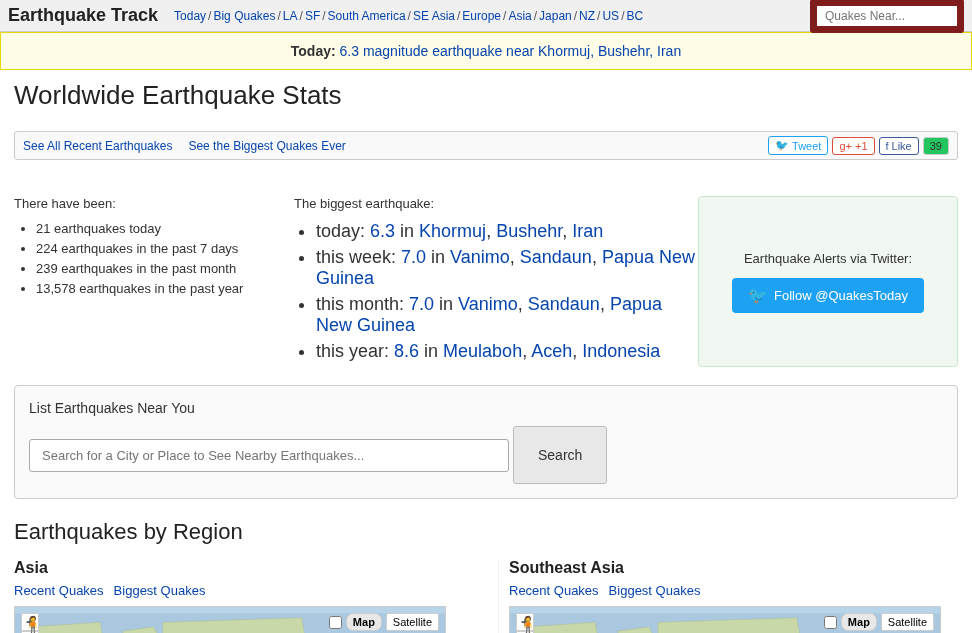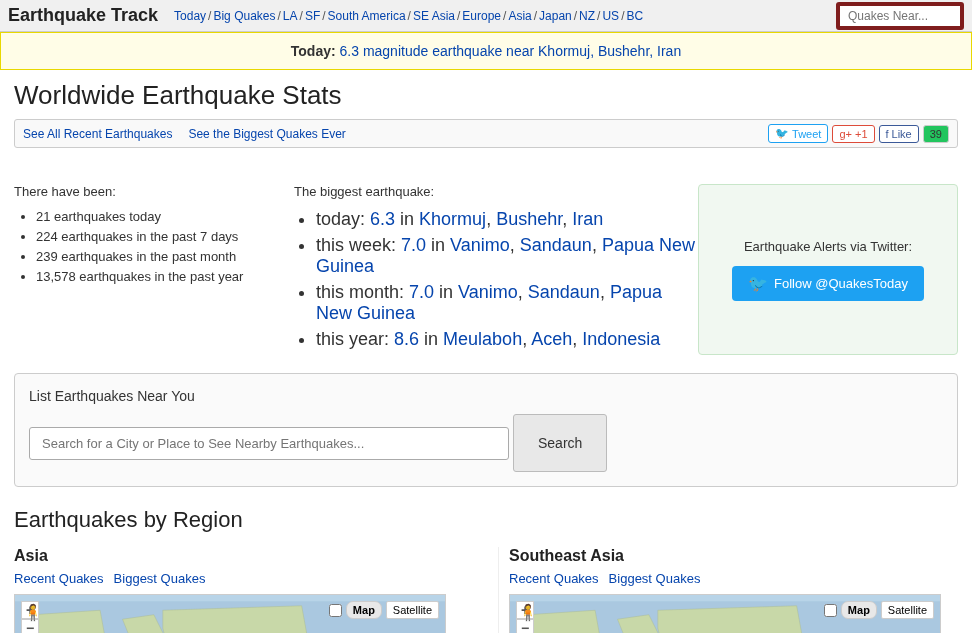--- a/index.html
+++ b/index.html
@@ -9,36 +9,36 @@
     #header {
       display: flex; align-items: center; background: #f0f0f0; border-bottom: 1px solid #ccc;
       padding: 4px 8px; height: 32px;
     }
     #site-title { font-size: 18px; font-weight: bold; color: #222; margin-right: 16px; }
     #nav-links { display: flex; gap: 0; flex: 1; }
     .nav-link { color: #0645ad; text-decoration: none; font-size: 12px; }
     .nav-sep { color: #555; margin: 0 2px; font-size: 12px; }
     #search-near { margin-left: auto; }
     #quakes-near-input {
-      border: 4px solid #7f1d1d; border-radius: 3px; padding: 3px 8px;
-      font-size: 12px; width: 128px; color: #999; background: #fff;
+      border: 7px solid #7f1d1d; border-radius: 3px; padding: 3px 8px;
+      font-size: 12px; width: 154px; color: #999; background: #fff;
     }
 
     
     #alert-banner {
       background: #fffde7; border: 1px solid #e8d800; padding: 10px;
       text-align: center; margin: 0; font-size: 14px;
     }
     #alert-banner .today-label { font-weight: bold; }
     #alert-link { color: #0645ad; text-decoration: none; }
 
     
     #main { padding: 10px 14px; }
 
-    #page-heading { font-size: 26px; font-weight: normal; color: #222; margin-bottom: 8px; }
+    #page-heading { font-size: 26px; font-weight: normal; color: #222; margin-bottom: 20px; }
 
     
     #toolbar {
       display: flex; align-items: center; border: 1px solid #ccc;
       border-radius: 3px; padding: 4px 8px; margin-bottom: 36px;
       background: #f9f9f9;
     }
     .toolbar-btn {
       color: #0645ad; text-decoration: none; font-size: 12px; margin-right: 16px; cursor: pointer;
     }

